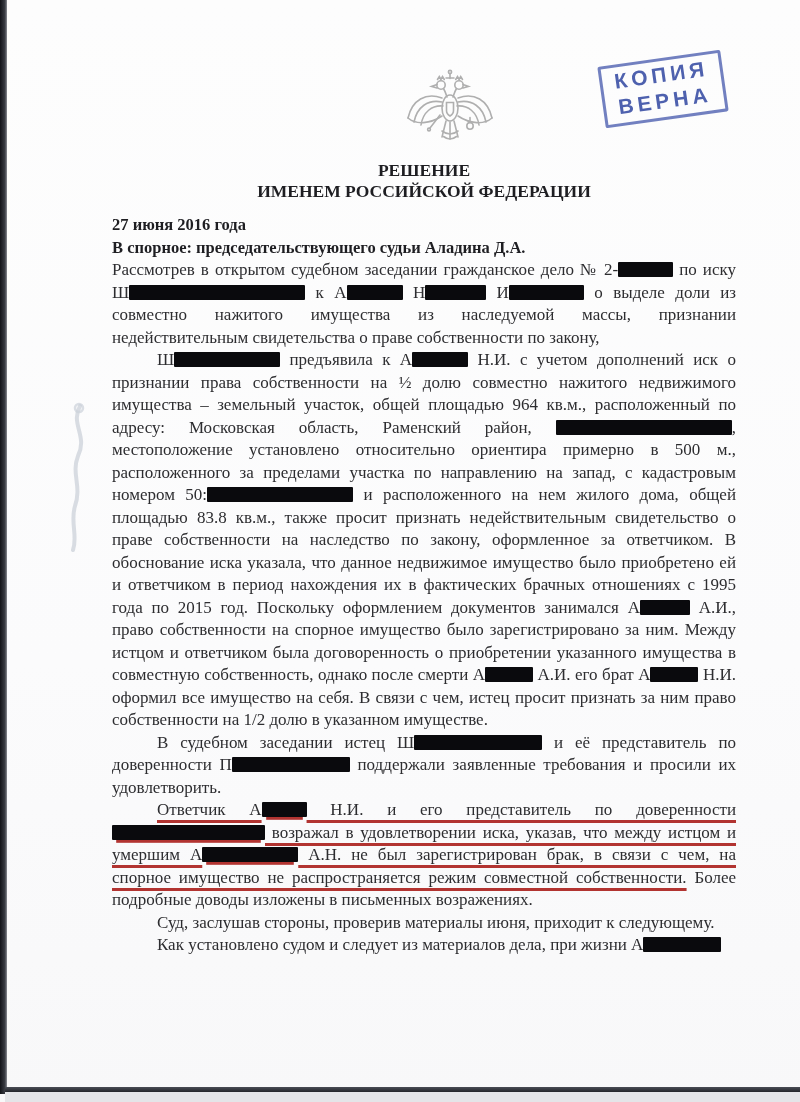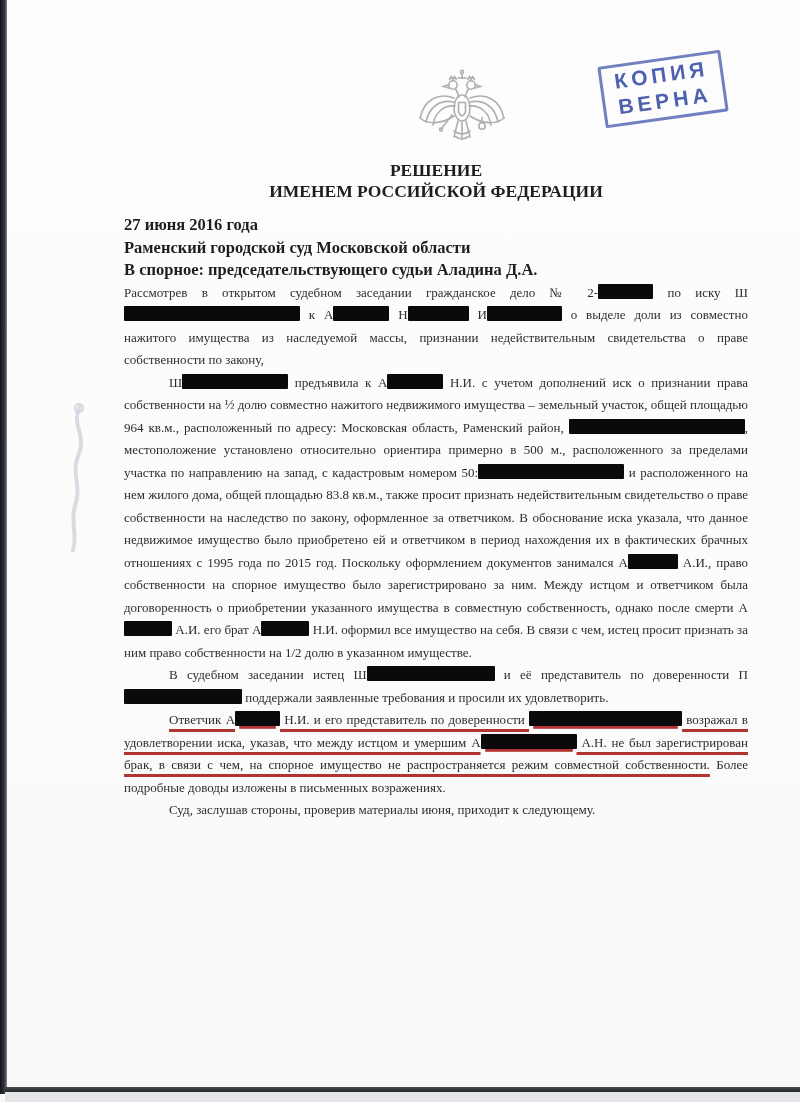--- a/index.html
+++ b/index.html
@@ -26,32 +26,32 @@
     transform:rotate(-8deg);
     border:3px solid rgba(64,84,170,.8);
     border-radius:2px;
     padding:1px 12px 3px;
     color:#4054a8;
     font-family:"Liberation Sans", sans-serif;
     font-weight:bold;font-size:21px;letter-spacing:4px;line-height:26px;
     text-align:center;opacity:.92;
   }
 
-  .content{position:absolute;left:124px;top:0;width:624px;}
+  .content{position:absolute;left:112px;top:0;width:624px;}
 
   .emblem-wrap{margin-top:68px;text-align:center;transform:translateX(26px);}
   .emblem-wrap svg{opacity:.8;}
 
   .title{ text-align:center;font-weight:bold;font-size:17.5px;line-height:21px;color:#1e1e22;}
   .title-block{margin-top:4px;}
 
   .hdr-block{margin-top:12px;}
   p.hdr{margin:0;font-weight:bold;font-size:16.5px;line-height:22.5px;color:#1e1e22;}
 
-  p.body-par{margin:0;text-align:justify;font-size:13px;line-height:22.5px;text-indent:45px;}
+  p.body-par{margin:0;text-align:justify;font-size:17px;line-height:22.5px;text-indent:45px;}
   p.no-indent{text-indent:0;}
 
   .ustanovil{text-align:center;font-weight:bold;font-size:17px;letter-spacing:1px;margin:17px 0 17px;color:#1e1e22;}
 
   .redact{
     display:inline-block;height:15px;background:#0a0a0d;border-radius:1px;
     vertical-align:-2px;
   }
   .u-red{
     text-decoration:underline;
@@ -127,29 +127,29 @@
       </svg>
     </div>
 
     <div class="title-block">
       <div class="title">РЕШЕНИЕ</div>
       <div class="title">ИМЕНЕМ РОССИЙСКОЙ ФЕДЕРАЦИИ</div>
     </div>
 
     <div class="hdr-block">
       <p class="hdr">27 июня 2016 года</p>
-      <p class="hdr">Раменский городской суд Московской области</p>
       <p class="hdr">В спорное: председательствующего судьи Аладина Д.А.</p>
     </div>
 
     <p class="body-par no-indent">Рассмотрев в открытом судебном заседании гражданское дело № 2-<span class="redact" style="width: 55px;"></span> по иску Ш<span class="redact" style="width: 176px;"></span> к А<span class="redact" style="width: 56px;"></span> Н<span class="redact" style="width: 61px;"></span> И<span class="redact" style="width: 75px;"></span> о выделе доли из совместно нажитого имущества из наследуемой массы, признании недействительным свидетельства о праве собственности по закону,</p>
 
 
     <p class="body-par">Ш<span class="redact" style="width: 106px;"></span> предъявила к А<span class="redact" style="width: 56px;"></span> Н.И. с учетом дополнений иск о признании права собственности на ½ долю совместно нажитого недвижимого имущества – земельный участок, общей площадью 964 кв.м., расположенный по адресу: Московская область, Раменский район, <span class="redact" style="width: 176px;"></span>, местоположение установлено относительно ориентира примерно в 500 м., расположенного за пределами участка по направлению на запад, с кадастровым номером 50:<span class="redact" style="width: 146px;"></span> и расположенного на нем жилого дома, общей площадью 83.8 кв.м., также просит признать недействительным свидетельство о праве собственности на наследство по закону, оформленное за ответчиком. В обоснование иска указала, что данное недвижимое имущество было приобретено ей и ответчиком в период нахождения их в фактических брачных отношениях с 1995 года по 2015 год. Поскольку оформлением документов занимался А<span class="redact" style="width: 50px;"></span> А.И., право собственности на спорное имущество было зарегистрировано за ним. Между истцом и ответчиком была договоренность о приобретении указанного имущества в совместную собственность, однако после смерти А<span class="redact" style="width: 48px;"></span> А.И. его брат А<span class="redact" style="width: 48px;"></span> Н.И. оформил все имущество на себя.  В связи с чем, истец просит признать за ним право собственности на 1/2 долю в указанном имуществе.</p>
 
     <p class="body-par">В судебном заседании истец Ш<span class="redact" style="width: 128px;"></span> и её представитель по доверенности П<span class="redact" style="width: 118px;"></span> поддержали заявленные требования и просили их удовлетворить.</p>
 
     <p class="body-par"><span class="u-red">Ответчик А<span class="redact" style="width: 45px;"></span> Н.И. и его представитель по доверенности <span class="redact" style="width: 153px;"></span> возражал в удовлетворении иска, указав, что между истцом и умершим А<span class="redact" style="width: 96px;"></span> А.Н. не был зарегистрирован брак, в связи с чем, на спорное имущество не распространяется режим совместной собственности.</span><span> Более подробные доводы изложены в письменных возражениях.</span></p>
 
     <p class="body-par">Суд, заслушав стороны, проверив материалы июня, приходит к следующему.</p>
+    <p class="body-par">Как установлено судом и следует из материалов дела, при жизни А<span class="redact" style="width: 78px;"></span></p>
 
   </div>
 </div>
 
 </body></html>

